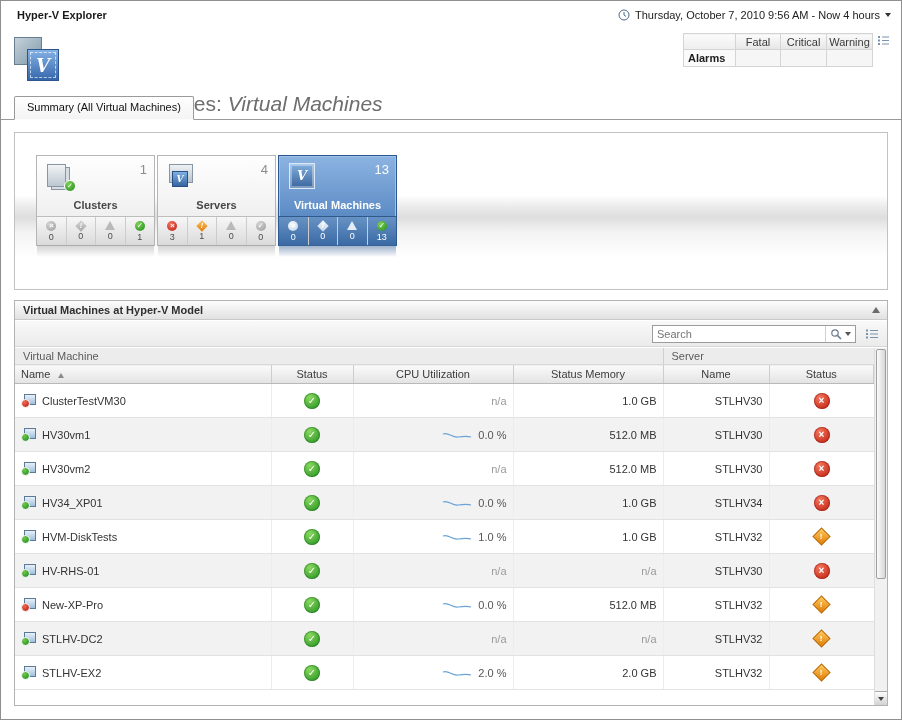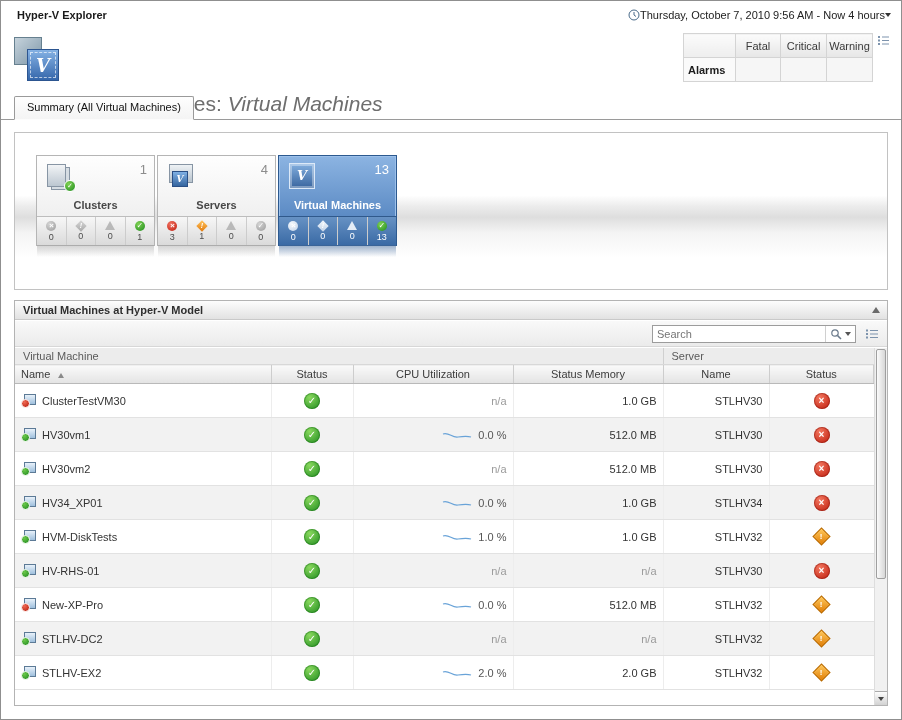--- a/index.html
+++ b/index.html
@@ -3,36 +3,36 @@
 <meta charset="utf-8">
 <style>
   html,body{margin:0;padding:0;background:#fff;}
   .page{position:relative;width:902px;height:720px;box-sizing:border-box;border:1px solid #8f8f8f;
         background:#fff;font-family:"Liberation Sans","DejaVu Sans",sans-serif;overflow:hidden;}
 
   
   .topbar{position:absolute;top:0;left:0;right:0;height:26px;display:flex;justify-content:space-between;
           align-items:center;padding:2px 10px 0 16px;box-sizing:border-box;}
   .app-title{font-size:11px;font-weight:bold;color:#1a1a1a;}
-  .time-range{display:flex;align-items:center;font-size:11px;color:#222;cursor:pointer;}
+  .time-range{display:flex;align-items:center;gap:5px;font-size:11px;color:#222;cursor:pointer;}
   .caret{width:0;height:0;border-left:3px solid transparent;border-right:3px solid transparent;border-top:4px solid #333;}
 
   
   .logo{position:absolute;left:13px;top:36px;width:46px;height:44px;}
   .logo .back{position:absolute;left:0;top:0;width:26px;height:26px;background:linear-gradient(135deg,#c6d3dc,#7e97a8);border:1px solid #66808f;}
   .logo .front{position:absolute;left:13px;top:12px;width:30px;height:30px;background:linear-gradient(180deg,#85b2e4,#3567ab);
                border:1px solid #2c5590;display:flex;align-items:center;justify-content:center;}
   .logo .front::after{content:"";position:absolute;inset:2px;border:1px dashed rgba(255,255,255,.65);}
   .logo .front span{color:#fff;font-family:"DejaVu Serif",serif;font-style:italic;font-weight:bold;font-size:18px;}
   .page-title{position:absolute;left:66px;top:44px;font-size:21px;color:#6e6e6e;white-space:nowrap;margin-top:47px;}
   .page-title .name{font-style:italic;}
 
   .alarms{position:absolute;top:32px;right:12px;width:206px;font-size:11px;color:#333;}
   .alarms table{border-collapse:collapse;width:190px;}
-  .alarms th,.alarms td{border:1px solid #d4d4d4;height:24px;box-sizing:border-box;}
+  .alarms th,.alarms td{border:1px solid #d4d4d4;height:16px;box-sizing:border-box;}
   .alarms th{background:linear-gradient(#fbfbfb,#e6e6e6);font-weight:normal;text-align:center;width:46px;padding:1px 2px;color:#3a3a3a;}
   .alarms th.blank{width:52px;background:linear-gradient(#fbfbfb,#eee);}
   .alarms td.label{font-weight:bold;text-align:left;padding:2px 4px;background:#fafafa;color:#1c1c1c;}
   .alarms td.val{background:#f6f6f6;}
   .alarms .opts{position:absolute;right:0;top:2px;cursor:pointer;}
 
   
   .tabstrip{position:absolute;top:96px;left:0;right:0;height:22px;border-bottom:1px solid #9a9a9a;}
   .tab{position:absolute;left:13px;bottom:-1px;height:22px;padding:0 12px;border:1px solid #9a9a9a;border-bottom:1px solid #fcfcfc;
        background:linear-gradient(#fefefe,#f4f4f4);font-size:11px;line-height:21px;color:#111;border-radius:2px 2px 0 0;cursor:pointer;}

